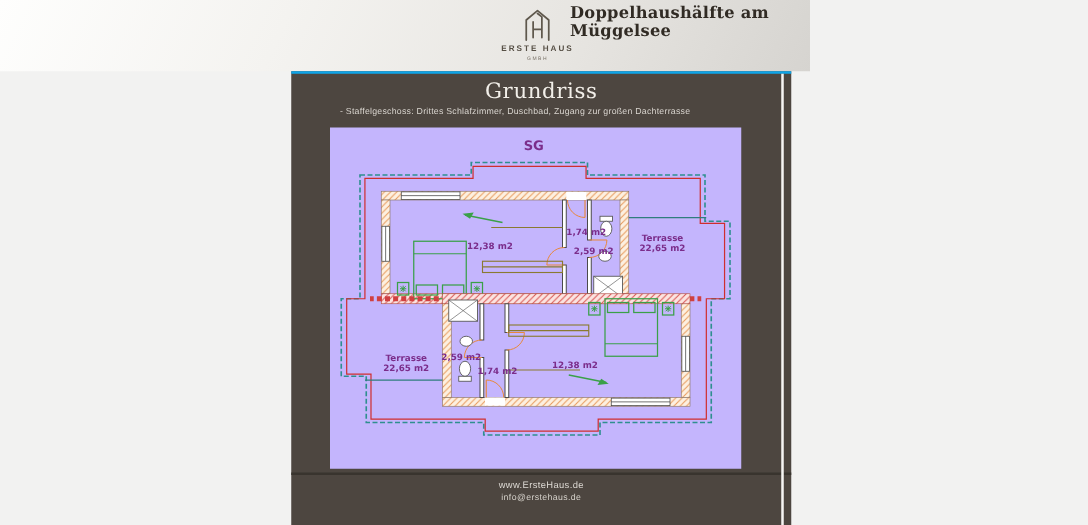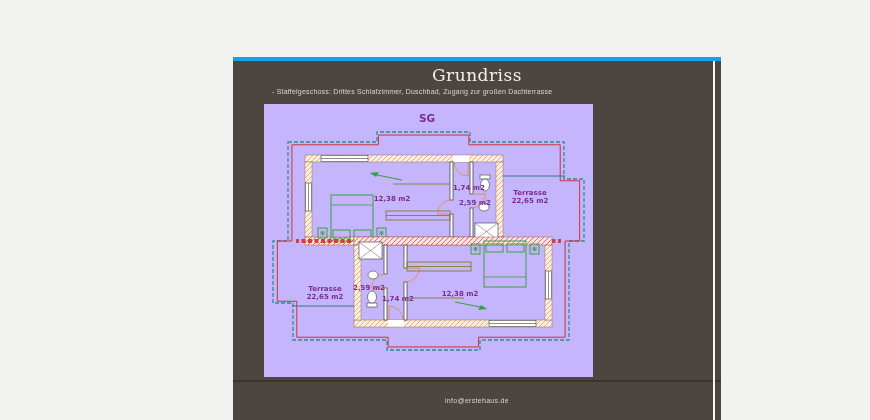--- a/index.html
+++ b/index.html
@@ -16,22 +16,22 @@
     position:absolute;left:456px;top:3px;
     font-family:"DejaVu Serif","Liberation Serif",serif;
     font-weight:bold;font-size:13px;color:#312b24;letter-spacing:.2px;
   }
   .brand{position:absolute;left:394px;top:5px;width:72px;text-align:center;color:#5f584d;}
   .brand svg{display:block;margin:0 auto;}
   .brand-name{font-size:6.5px;font-weight:bold;letter-spacing:1.6px;color:#564f45;margin-top:1px;}
   .brand-sub{font-size:4px;letter-spacing:1.2px;color:#7a7368;margin-top:1px;}
   
   .slide{
-    position:absolute;left:233px;top:57px;width:488px;height:363px;
-    background:#4d4640;border-top:4px solid #0ea5e9;box-sizing:border-box;
+    position:absolute;left:233px;top:57px;width:400px;height:363px;
+    background:#4d4640;border-top:2px solid #0ea5e9;box-sizing:border-box;
   }
   .slide-heading{
     margin:0;padding-top:4px;text-align:center;
     font-family:"DejaVu Serif","Liberation Serif",serif;font-weight:normal;
     font-size:17px;color:#f2efe9;letter-spacing:.5px;
   }
   .slide-subtitle{
     position:absolute;left:39px;top:27px;right:16px;
     font-size:7px;color:#d9d5cf;letter-spacing:.2px;
   }
@@ -59,20 +59,31 @@
   .terrRed{stroke:#d04040;stroke-width:4;stroke-dasharray:4,2.5;}
   .room-label{font-family:"DejaVu Sans","Liberation Sans",sans-serif;font-size:7px;font-weight:bold;text-anchor:middle;}
   .level-label{font-family:"DejaVu Sans","Liberation Sans",sans-serif;font-size:10.5px;font-weight:bold;text-anchor:middle;}
   .logo-stroke{fill:none;stroke:#5f584d;stroke-width:1.4;stroke-linejoin:round;stroke-linecap:round;}
 </style>
 </head>
 <body>
 
 <div class="screen">
 
+  <div class="header-photo">
+    <div class="brand">
+      <svg width="26" height="30" viewBox="0 0 26 30">
+        <path class="logo-stroke" d="M4,27 V11 L13,3.5 L22,11 V27"></path>
+        <path class="logo-stroke" d="M9.5,25 V12.5 M16.5,25 V8.5 L13,5.8 M9.5,18.5 H16.5"></path>
+      </svg>
+      <div class="brand-name">ERSTE HAUS</div>
+      <div class="brand-sub">GMBH</div>
+    </div>
+    <div class="photo-title">Doppelhaushälfte am Müggelsee</div>
+  </div>
 
   <div class="slide">
     <h1 class="slide-heading">Grundriss</h1>
     <div class="slide-subtitle">- Staffelgeschoss: Drittes Schlafzimmer, Duschbad, Zugang zur großen Dachterrasse</div>
 
     <div class="plan">
       <svg width="329" height="273" viewBox="0 0 329 273">
         <defs>
           <pattern id="hatchO" patternUnits="userSpaceOnUse" width="5" height="5">
             <rect width="5" height="5" fill="#fdf0e0"></rect>
@@ -169,17 +180,18 @@
 
         <text class="room-label" x="105" y="186" fill="#7b2d8b">2,59 m2</text>
         <text class="room-label" x="134" y="197" fill="#7b2d8b">1,74 m2</text>
         <text class="room-label" x="196" y="192" fill="#7b2d8b">12,38 m2</text>
         <text class="room-label" x="61" y="187" fill="#7b2d8b">Terrasse</text>
         <text class="room-label" x="61" y="195" fill="#7b2d8b">22,65 m2</text>
       </svg>
     </div>
 
     <div class="slide-sep"></div>
+    <div class="slide-footer-web">www.ErsteHaus.de</div>
     <div class="slide-footer-mail">info@erstehaus.de</div>
     <div class="slide-white-line"></div>
   </div>
 
 </div>
 
 </body></html>

